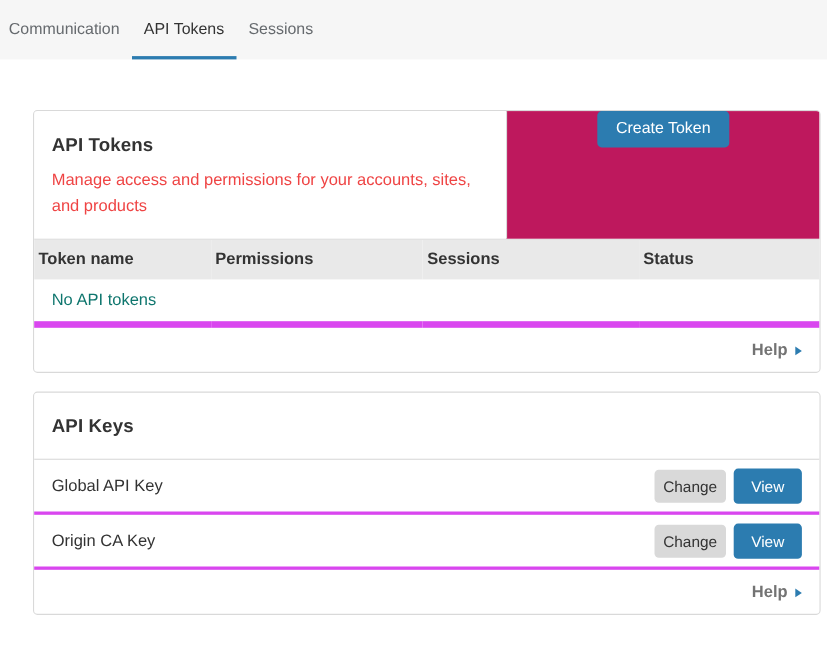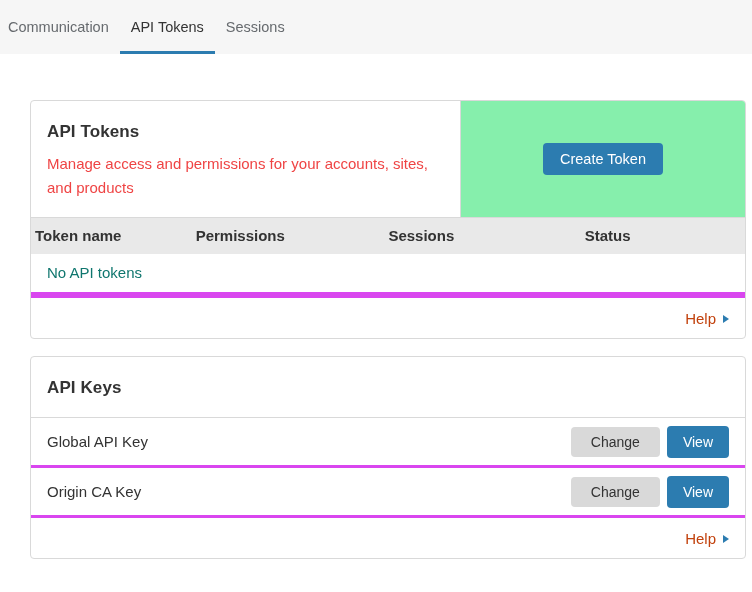--- a/index.html
+++ b/index.html
@@ -51,24 +51,24 @@
     display: flex;
     height: 117px;
     border-bottom: 1px solid #d9d9d9;
   }
   .tokens-header-left {
     width: 429px;
     padding: 21px 20px 0 16px;
   }
   .tokens-header-right {
     flex: 1;
-    background: #86efac;
+    background: #be185d;
     border-left: 1px solid #d9d9d9;
     display: flex;
-    align-items: center;
+    align-items: flex-start;
     justify-content: center;
   }
   .card-title {
     font-size: 17px;
     font-weight: bold;
     color: #333333;
     letter-spacing: 0.1px;
   }
   .card-desc {
     margin-top: 10px;
@@ -89,21 +89,21 @@
   }
   .btn-primary {
     background: #2c7cb0;
     color: #ffffff;
     padding: 9px 16px;
   }
   .btn-create { padding: 9px 17px; font-size: 14.5px; }
   .btn-secondary {
     background: #d9d9d9;
     color: #333333;
-    padding: 8px 20px;
+    padding: 8px 8px;
     text-align: center;
   }
 
   
   .tokens-table { width: 100%; border-collapse: collapse; }
   .tokens-table th {
     background: #e9e9e9;
     font-size: 15px;
     font-weight: bold;
     text-align: left;
@@ -127,23 +127,24 @@
     height: 40px;
     display: flex;
     align-items: center;
     justify-content: flex-end;
     padding-right: 16px;
   }
   .help-link {
     display: inline-flex;
     align-items: center;
     font-size: 15px;
-    color: #c2410c;
+    color: #737373;
     text-decoration: none;
     cursor: pointer;
+    font-weight: bold;
   }
   .help-arrow {
     display: inline-block;
     width: 0; height: 0;
     border-left: 6px solid #2c7cb0;
     border-top: 4.5px solid transparent;
     border-bottom: 4.5px solid transparent;
     margin-left: 7px;
     margin-top: 1px;
   }

